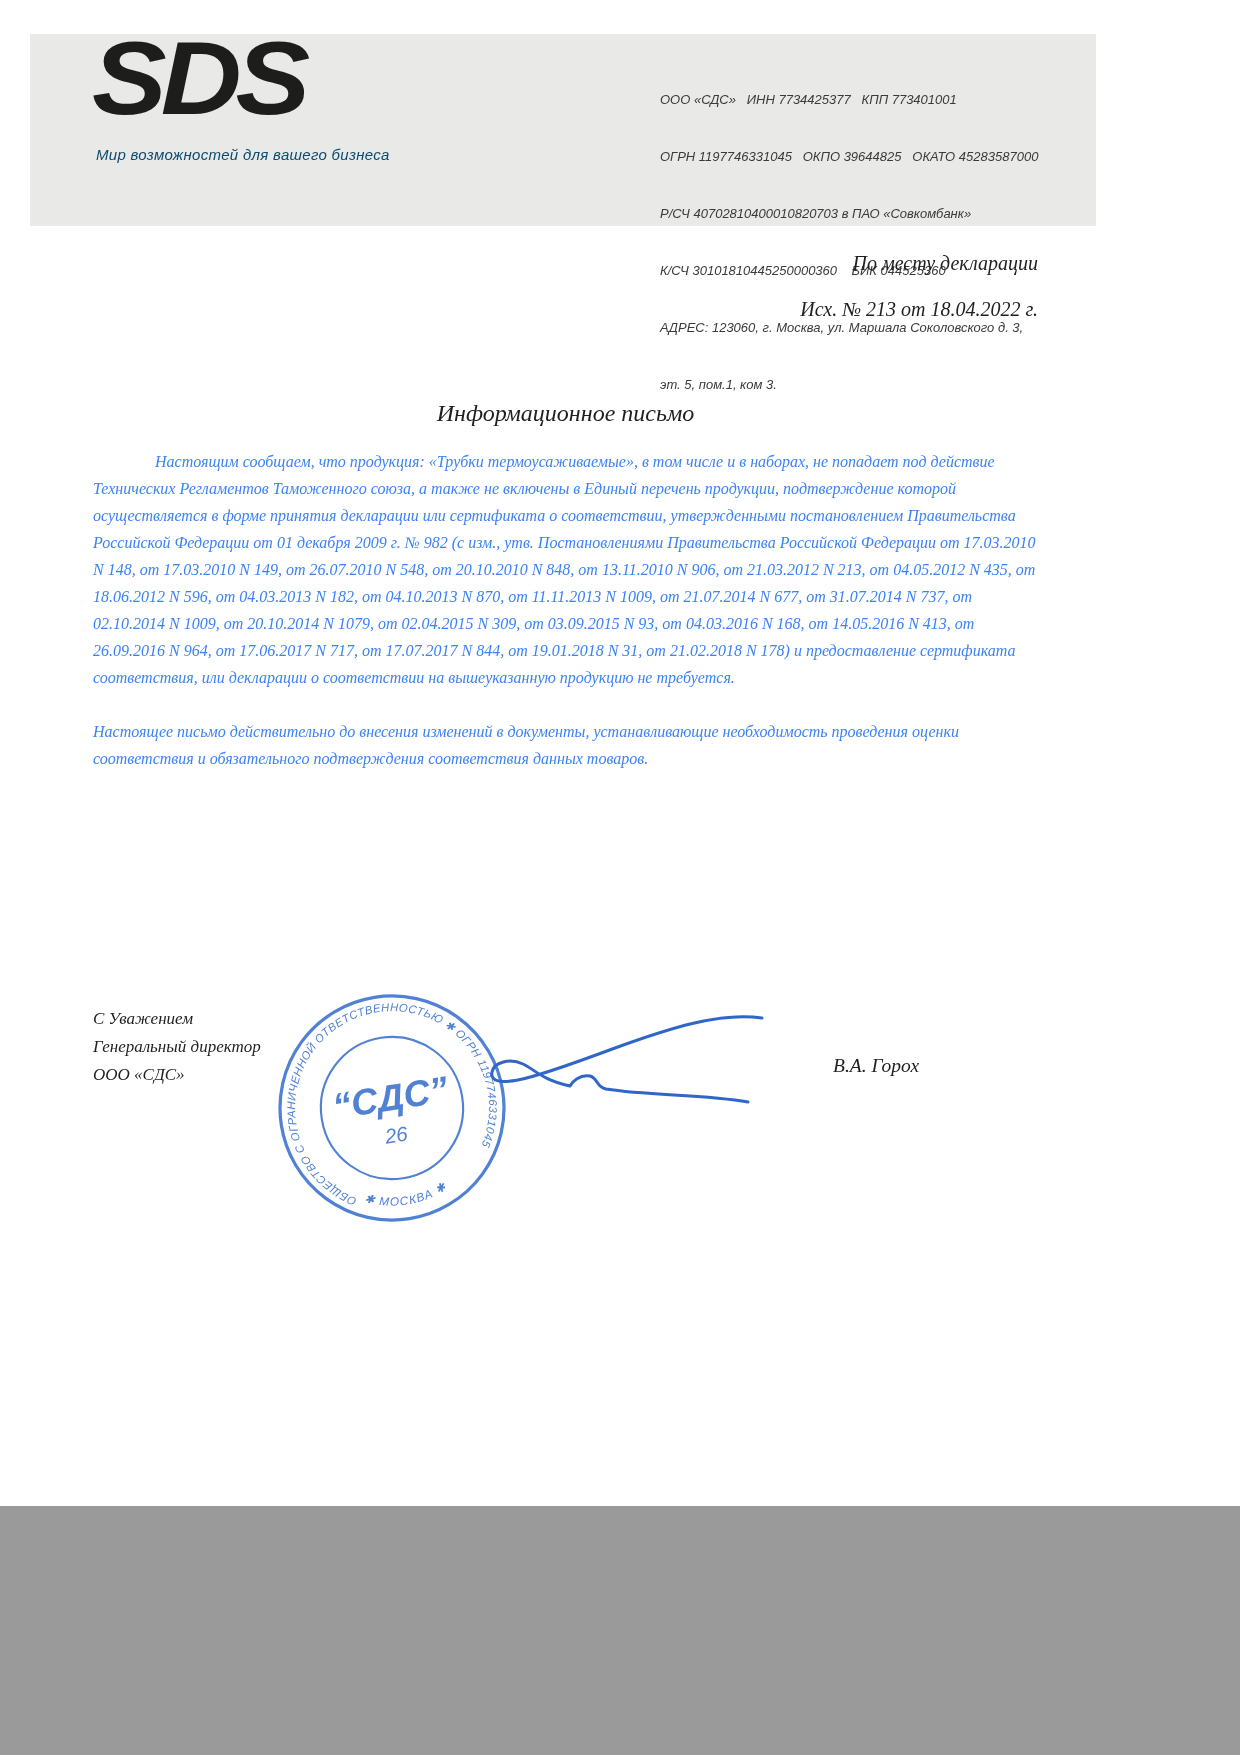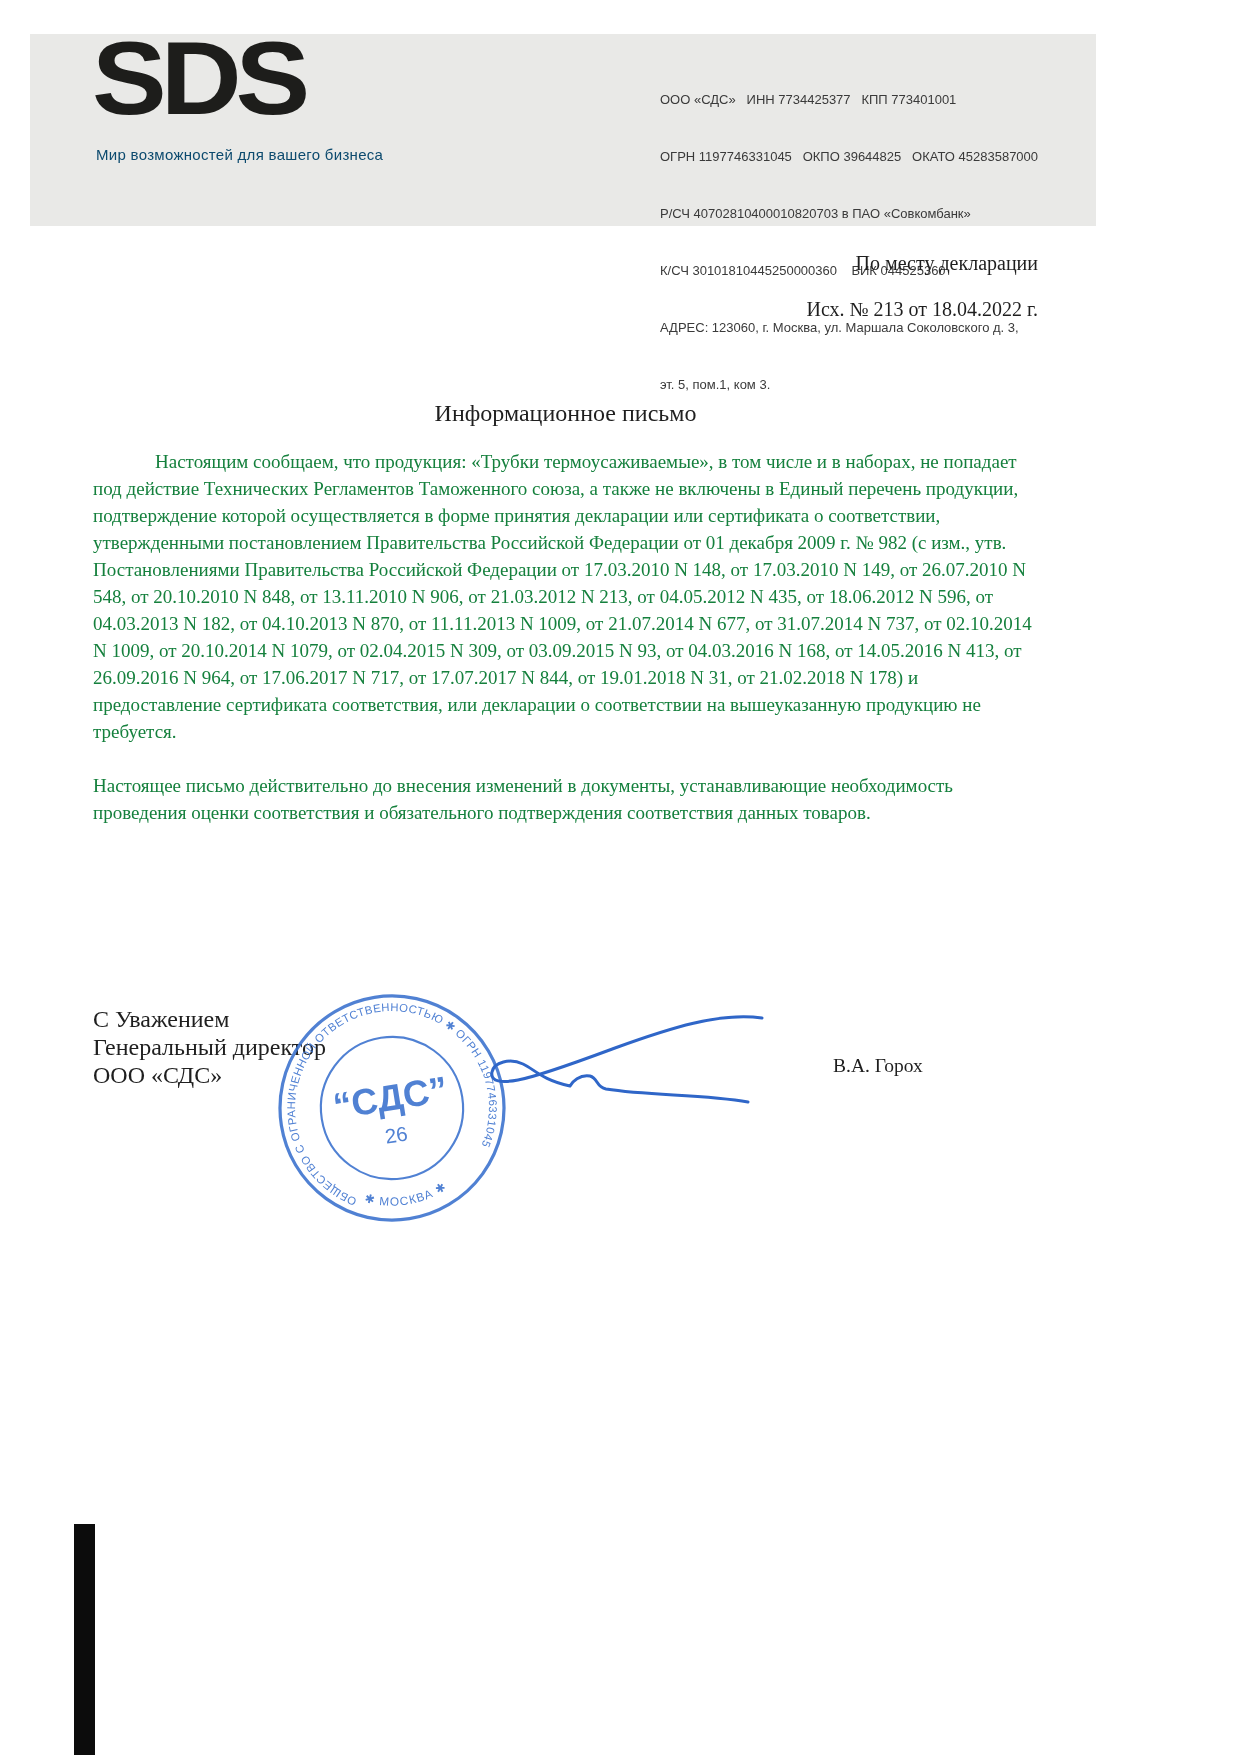--- a/index.html
+++ b/index.html
@@ -1,23 +1,24 @@
 <!DOCTYPE html>
 <html><head>
 <meta charset="utf-8">
 <style>
   html,body{margin:0;padding:0;background:#9a9a9a;}
   .page{
     position:relative;
-    width:1240px;height:1755px;
+    width:1240px;height:1506px;
     background:#ffffff;
     overflow:hidden;
     font-family:"Liberation Serif", serif;
     color:#1f1f1f;
     margin:0 auto;
+    font-style:italic;
   }
   
   .band{
     position:absolute;left:30px;top:34px;width:1066px;height:192px;
     background:#e9e9e7;
   }
   .logo{
     position:absolute;left:92px;top:28px;
     font-family:"Liberation Sans", sans-serif;
     font-weight:900;font-size:112px;line-height:112px;
@@ -41,29 +42,29 @@
     text-align:right;font-size:20px;line-height:23px;
   }
   .meta-block .ref{margin-top:23px;}
   
   .title{
     position:absolute;left:93px;top:400px;width:945px;
     text-align:center;font-size:24px;
   }
   .body-text{
     position:absolute;left:93px;top:448px;width:945px;
-    font-size:19px;line-height:27px;color:#15803d;
+    font-size:16px;line-height:27px;color:#3b82f6;
   }
   .body-text p{margin:0;}
   .body-text p.p1{text-indent:62px;}
   .body-text p.p2{margin-top:27px;}
   
   .sig-block{
     position:absolute;left:93px;top:1005px;
-    font-size:24px;line-height:28px;
+    font-size:17px;line-height:28px;
   }
   .signer{
     position:absolute;left:833px;top:1055px;font-size:19.5px;
   }
   .stamp-wrap{
     position:absolute;left:252px;top:968px;width:280px;height:280px;
     opacity:0.9;
   }
   .autograph{
     position:absolute;left:430px;top:990px;width:350px;height:140px;

